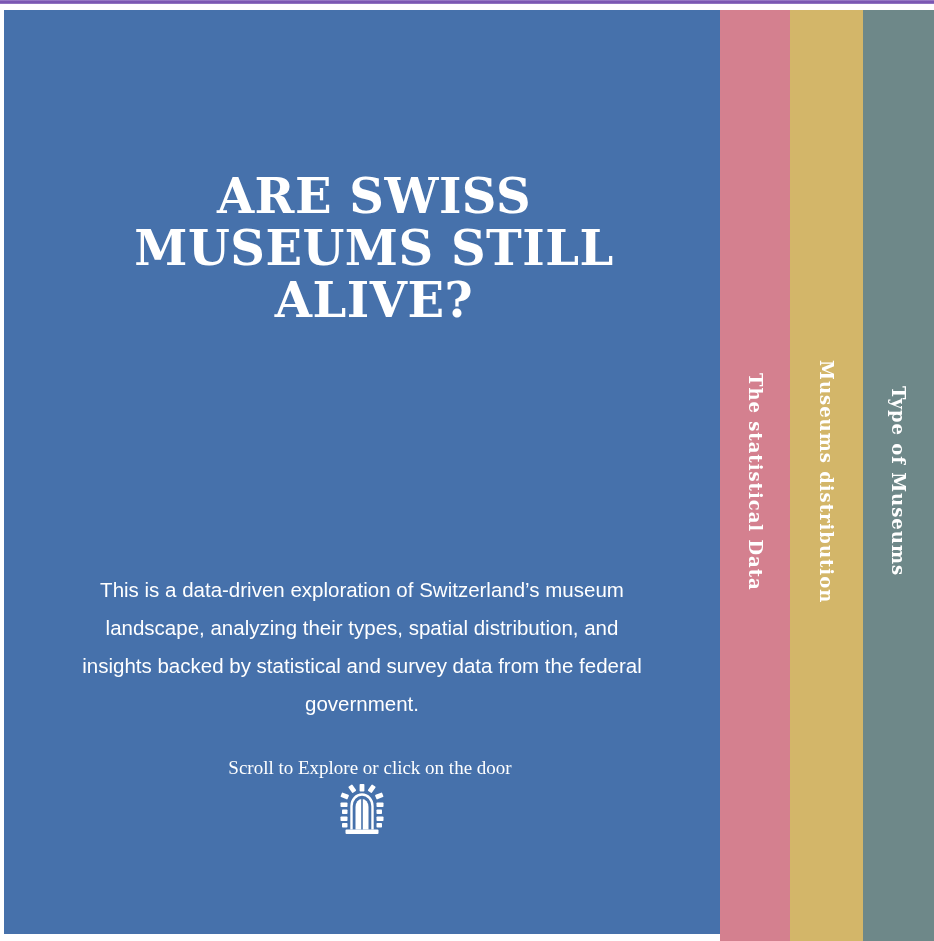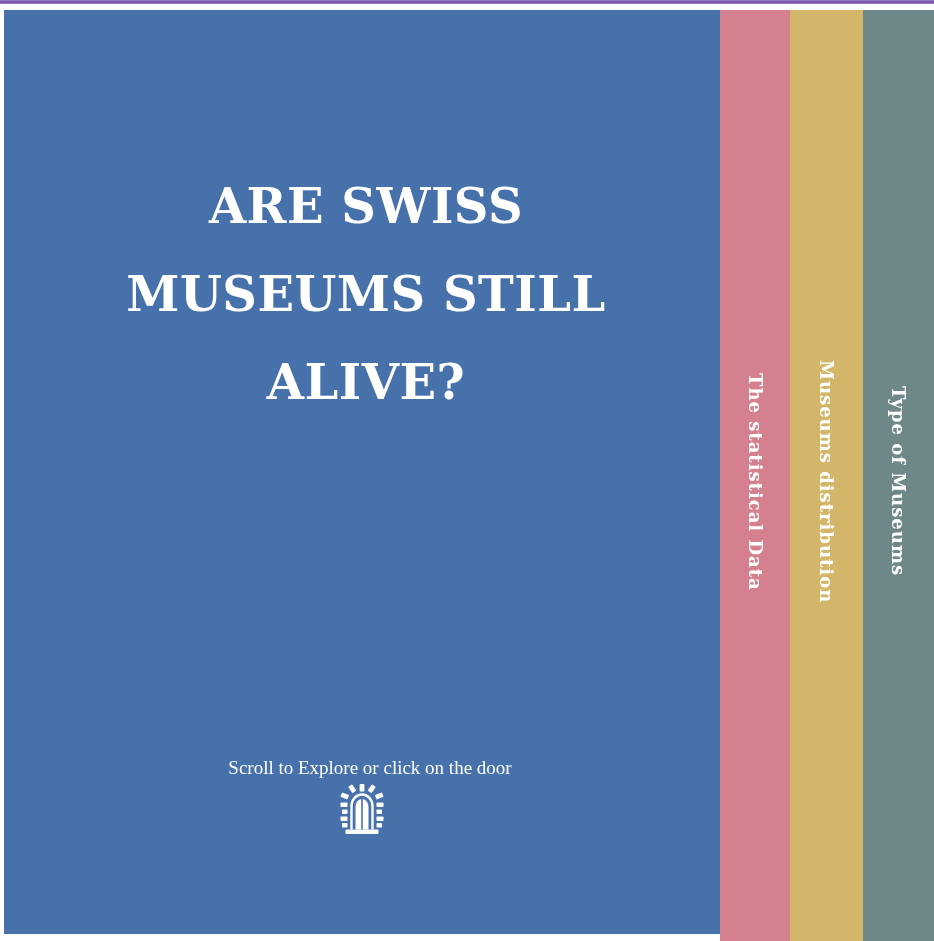--- a/index.html
+++ b/index.html
@@ -31,25 +31,25 @@
     width: 716px; height: 924px;
     background: var(--hero-bg, #4671ab);
     color: var(--text, #ffffff);
     text-align: center;
   }
   .preline { white-space: pre-line; }
   .hero-title {
     position: absolute;
     top: 148px; left: 0;
     width: 100%;
-    margin: 4px;
+    margin: 12px;
     font-family: "DejaVu Serif", serif;
     font-weight: 700;
     font-size: 48px;
-    line-height: 88px;
+    line-height: 52px;
     letter-spacing: 0.5px;
   }
   .hero-intro {
     position: absolute;
     top: 458px; left: 0;
     width: 100%;
     margin: 0;
     font-size: 20.5px;
     line-height: 37px;
   }
@@ -109,20 +109,24 @@
 <div class="stage">
 
   <div class="top-line"></div>
 
   <section class="hero">
     <h1 class="hero-title preline">ARE SWISS
 MUSEUMS STILL
 ALIVE?</h1>
 
 
+    <p class="hero-desc preline">This is a data-driven exploration of Switzerland’s museum
+landscape, analyzing their types, spatial distribution, and
+insights backed by statistical and survey data from the federal
+government.</p>
 
     <p class="scroll-hint">Scroll to Explore or click on the door</p>
 
     <button class="door-button">
       <span>
         <svg width="44" height="50" viewBox="0 0 44 50" aria-hidden="true">
           <g fill="currentColor">
 
             <rect x="19.6" y="0" width="4.8" height="7.5" rx="0.8"></rect>
             <rect x="9.9" y="1.0" width="4.8" height="7.5" rx="0.8" transform="rotate(-35 12.3 4.8)"></rect>

